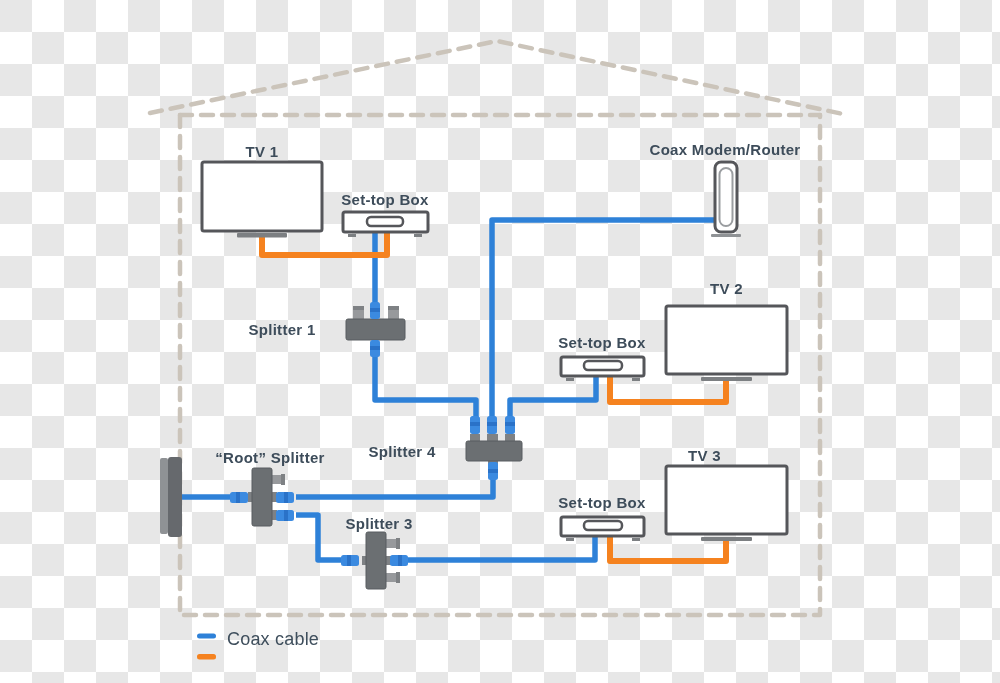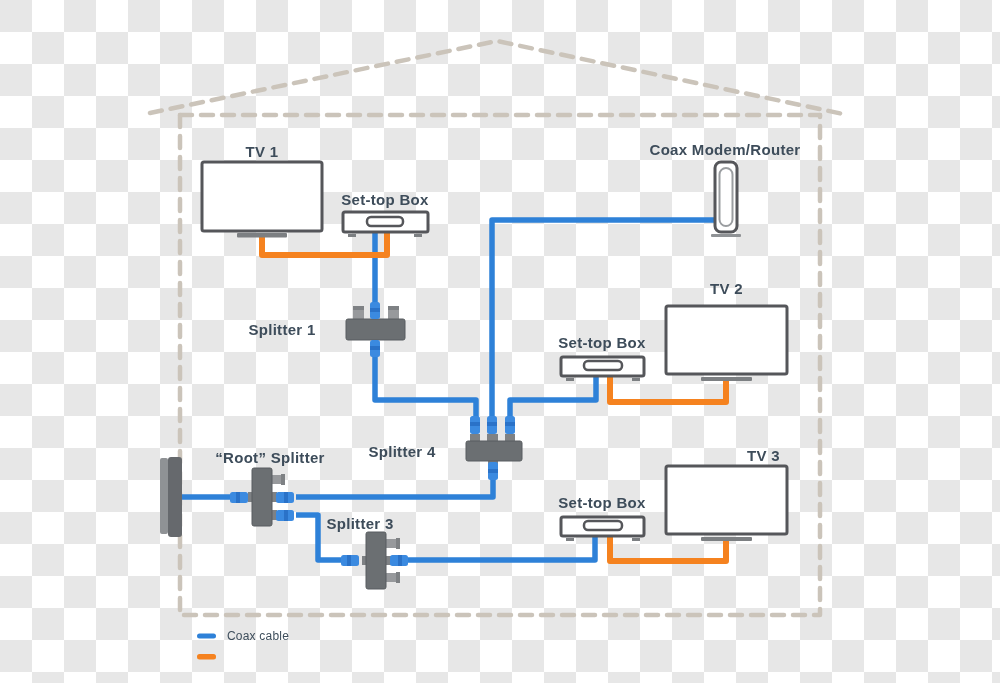--- a/index.html
+++ b/index.html
@@ -18,21 +18,21 @@
     font-size:15px;
     letter-spacing:.3px;
     text-align:center;
     white-space:nowrap;
   }
   .lbl.right{text-align:center;}
   .legend-lbl{
     position:absolute;
     color:#3e4e5c;
     font-weight:normal;
-    font-size:12px;
+    font-size:18px;
     letter-spacing:.2px;
     white-space:nowrap;
   }
 </style>
 </head>
 <body>
 
 <div id="stage">
 
   <svg id="wires" width="1000" height="683" viewBox="0 0 1000 683">
@@ -204,21 +204,21 @@
   <div class="lbl" style="left:666px;top:270px;width:121px;">TV 2</div>
 
   <div class="lbl" style="left:542px;top:324px;width:120px;">Set-top Box</div>
 
   <div class="lbl right" style="left:222px;top:311px;width:120px;">Splitter 1</div>
 
   <div class="lbl right" style="left:342px;top:433px;width:120px;">Splitter 4</div>
 
   <div class="lbl" style="left:200px;top:439px;width:140px;">“Root” Splitter</div>
 
-  <div class="lbl" style="left:300px;top:505px;width:120px;">Splitter 3</div>
-
-  <div class="lbl" style="left:703px;top:437px;width:121px;">TV 3</div>
+  <div class="lbl" style="left:319px;top:505px;width:120px;">Splitter 3</div>
+
+  <div class="lbl" style="left:644px;top:437px;width:121px;">TV 3</div>
 
   <div class="lbl" style="left:542px;top:484px;width:120px;">Set-top Box</div>
 
   <div class="legend-lbl" style="left:227px;top:619px;">Coax cable</div>
 
 </div>
 
 </body></html>

